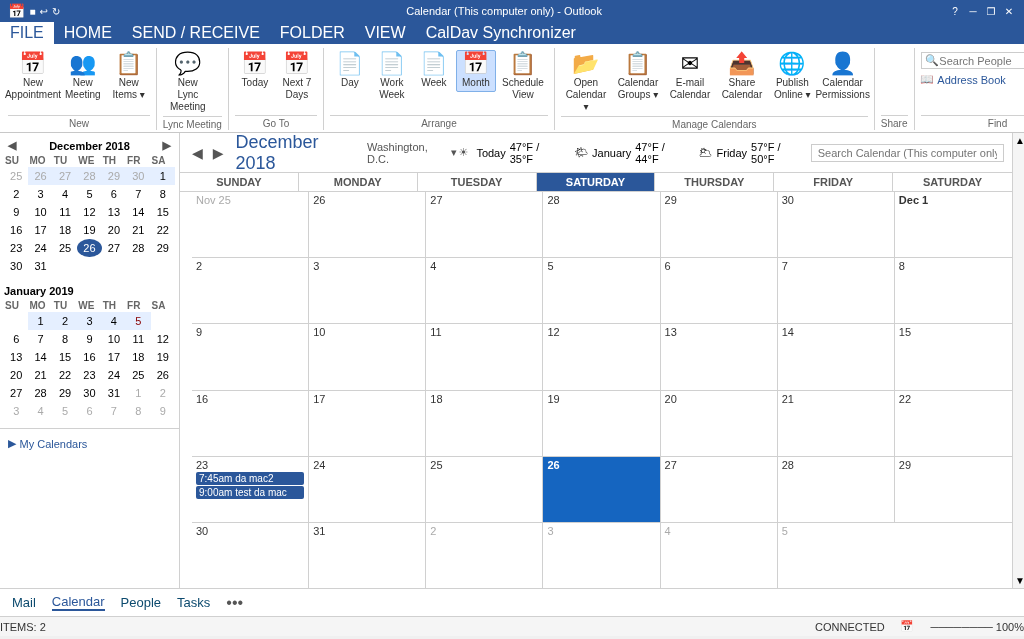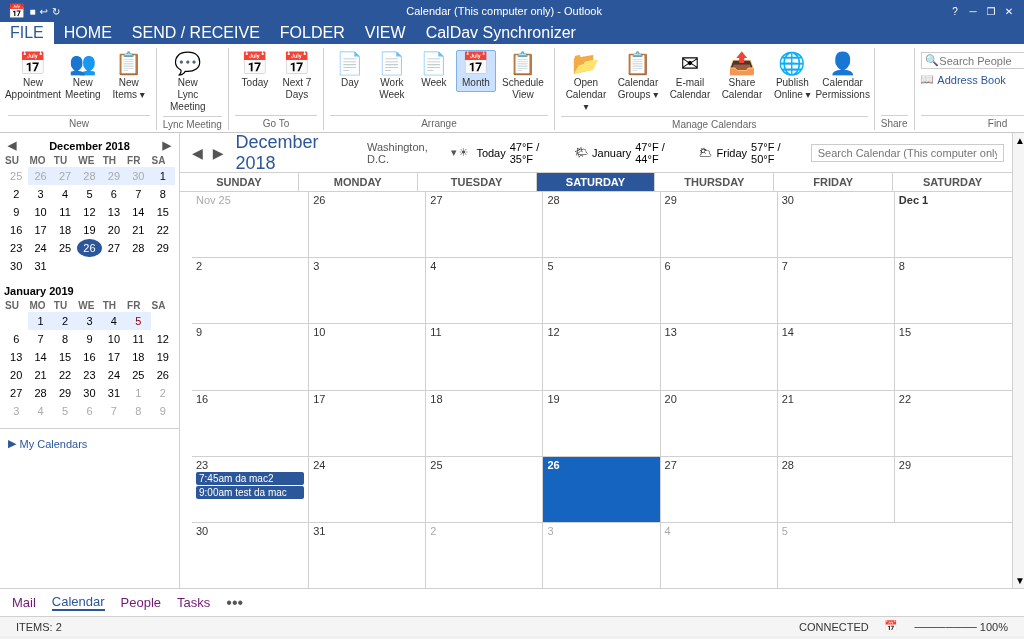--- a/index.html
+++ b/index.html
@@ -71,26 +71,26 @@
     .cal-cell { border-right: 1px solid #d0d0d0; padding: 2px 4px; position: relative; overflow: hidden; }
     .cal-cell:last-child { border-right: none; }
     .cal-cell.today-cell { background: #cce0ff; }
     .cal-cell.other-month .cal-date { color: #aaa; }
     .cal-date { font-size: 11px; color: #333; }
     .cal-date.bold { font-weight: bold; }
     .cal-event { font-size: 10px; background: #2b579a; color: white; padding: 1px 3px; margin: 1px 0; border-radius: 2px; white-space: nowrap; overflow: hidden; text-overflow: ellipsis; cursor: pointer; }
 
     
     .bottom-nav { height: 28px; background: white; border-top: 1px solid #d0d0d0; display: flex; align-items: center; padding: 0 12px; gap: 16px; }
-    .bottom-nav-item { font-size: 13px; cursor: pointer; color: #701a75; }
+    .bottom-nav-item { font-size: 13px; cursor: pointer; color: #0c4a6e; }
     .bottom-nav-item.active { color: #2b579a; border-bottom: 2px solid #2b579a; }
     .bottom-nav-more { font-size: 16px; color: #555; cursor: pointer; }
 
     
-    .status-bar { height: 20px; background: #f5f5f5; border-top: 1px solid #d0d0d0; display: flex; align-items: center; padding: 0 16px; font-size: 11px; color: #333; gap: 16px; }
+    .status-bar { height: 20px; background: #f5f5f5; border-top: 1px solid #d0d0d0; display: flex; align-items: center; padding: 0 0; font-size: 11px; color: #333; gap: 16px; }
     .status-right { margin-left: auto; display: flex; align-items: center; gap: 16px; }
 
     .app-wrapper { position: relative; width: 1024px; height: 639px; overflow: hidden; }
   </style>
 </head>
 <body>
 
 <div class="app-wrapper">
 
   <div class="title-bar">

